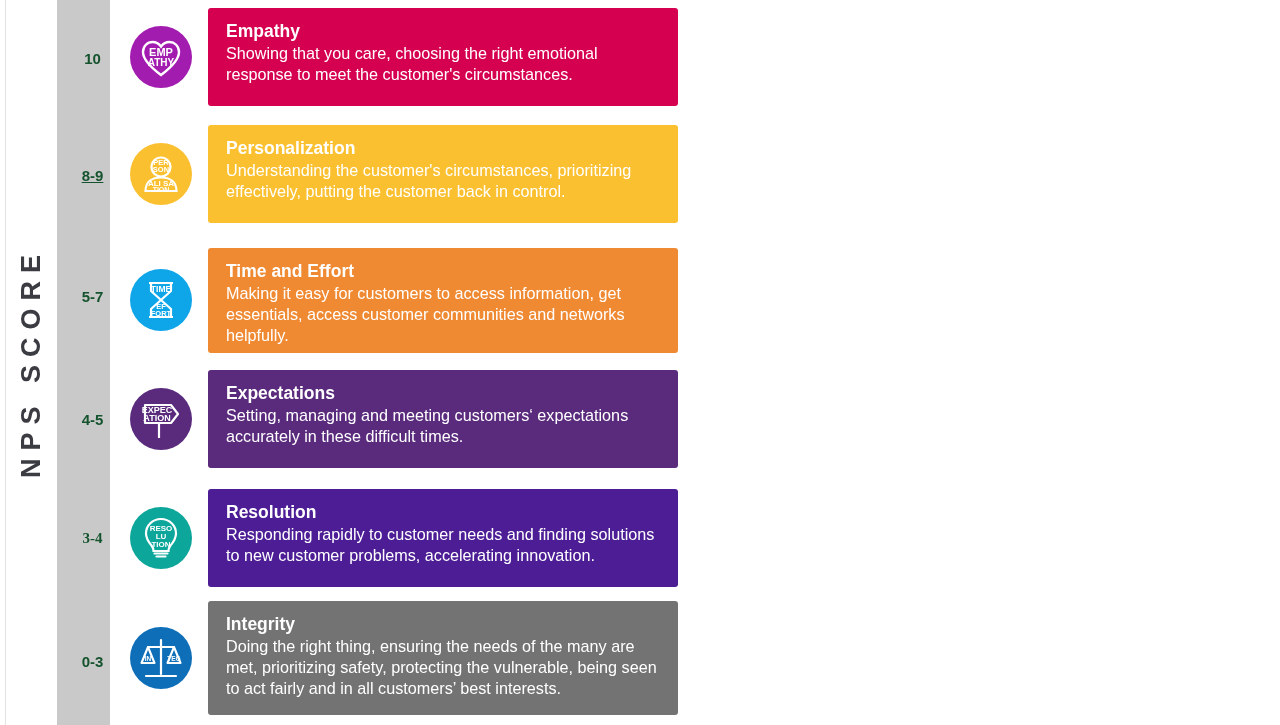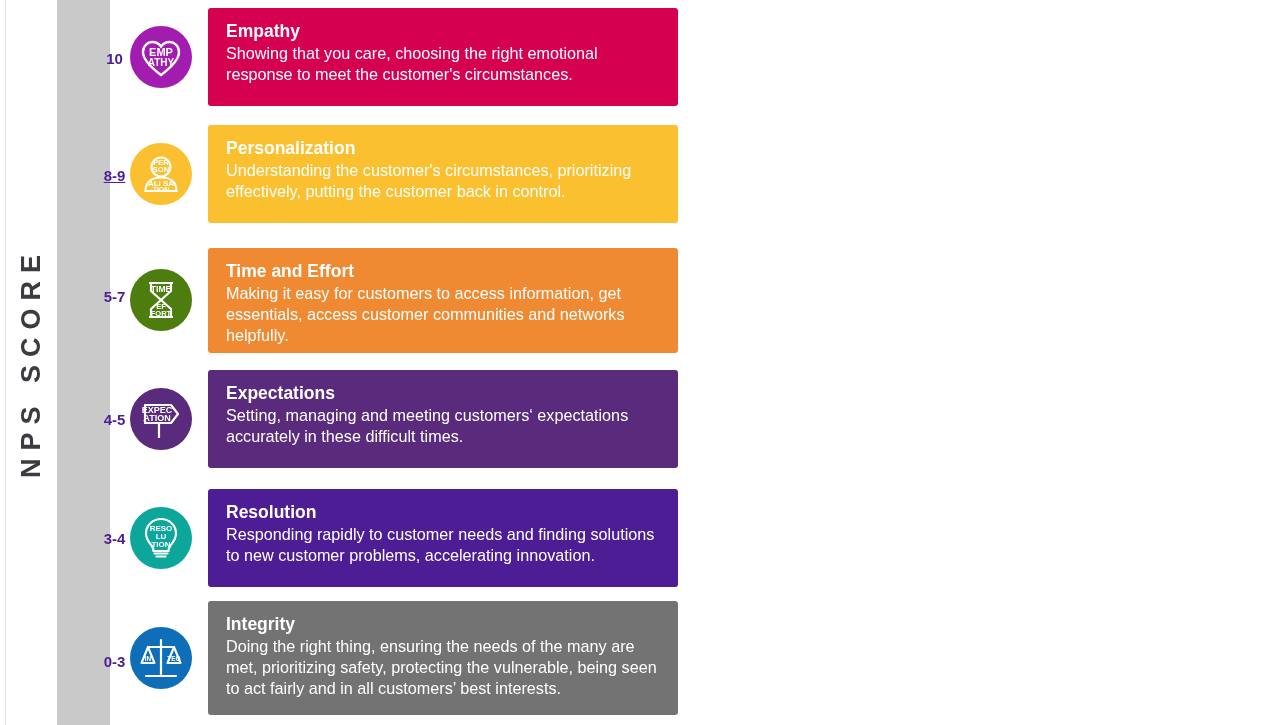--- a/index.html
+++ b/index.html
@@ -63,23 +63,22 @@
 
   .score-cell {
     position: absolute;
     left: 0;
     width: 71px;
     display: flex;
     align-items: center;
     justify-content: center;
     font-size: 15px;
     font-weight: bold;
-    color: #4c1d95;
+    color: #14532d;
     letter-spacing: 0px;
-    margin-left: 22px;
   }
 
   
   .row {
     position: absolute;
     left: 0;
     width: 1280px;
   }
 
   .badge {
@@ -127,21 +126,21 @@
 
   <div class="axis-label-wrap">
     <div class="axis-label">NPS SCORE</div>
   </div>
 
   <div class="score-column">
     <div class="score-cell" style="top:0px;height:116px;">10</div>
     <div class="score-cell" style="top:116px;height:118px;text-decoration:underline;">8-9</div>
     <div class="score-cell" style="top:234px;height:124px;">5-7</div>
     <div class="score-cell" style="top:358px;height:122px;">4-5</div>
-    <div class="score-cell" style="top:480px;height:117px;">3-4</div>
+    <div class="score-cell" style="top:480px;height:117px;font-family:Liberation Serif, serif;">3-4</div>
     <div class="score-cell" style="top:597px;height:128px;">0-3</div>
   </div>
 
   <div class="row">
     <div class="badge" style="top:26px;background:#a21caf;">
       <svg width="48" height="48" viewBox="0 0 48 48" aria-hidden="true">
         <path d="M24 42 C12 33 6 26 6 19 C6 13 10.5 9 15.5 9 C19 9 22 10.8 24 13.6 C26 10.8 29 9 32.5 9 C37.5 9 42 13 42 19 C42 26 36 33 24 42 Z" fill="none" stroke="#ffffff" stroke-width="2.4"></path>
         <text x="24" y="22.5" font-family="Liberation Sans, sans-serif" font-size="11" font-weight="bold" fill="#ffffff" text-anchor="middle">EMP</text>
         <text x="24" y="32.5" font-family="Liberation Sans, sans-serif" font-size="10" font-weight="bold" fill="#ffffff" text-anchor="middle">ATHY</text>
       </svg>
@@ -163,21 +162,21 @@
         <text x="24" y="42" font-family="Liberation Sans, sans-serif" font-size="7" font-weight="bold" fill="#ffffff" text-anchor="middle">TION</text>
       </svg>
     </div>
     <div class="card" style="top:125px;height:98px;background:#fbc02f;">
       <div class="card-title">Personalization</div>
       <div class="card-desc">Understanding the customer's circumstances, prioritizing effectively, putting the customer back in control.</div>
     </div>
   </div>
 
   <div class="row">
-    <div class="badge" style="top:269px;background:#4d7c0f;">
+    <div class="badge" style="top:269px;background:#0ea5e9;">
       <svg width="48" height="48" viewBox="0 0 48 48" aria-hidden="true">
         <path d="M12 7 H36 M12 41 H36 M14 7 L14 15 L24 24 L34 15 L34 7 M14 41 L14 33 L24 24 L34 33 L34 41" fill="none" stroke="#ffffff" stroke-width="2.2" stroke-linejoin="round"></path>
         <text x="24" y="16" font-family="Liberation Sans, sans-serif" font-size="8.5" font-weight="bold" fill="#ffffff" text-anchor="middle">TIME</text>
         <text x="24" y="33" font-family="Liberation Sans, sans-serif" font-size="7.5" font-weight="bold" fill="#ffffff" text-anchor="middle">EF</text>
         <text x="24" y="40" font-family="Liberation Sans, sans-serif" font-size="7.5" font-weight="bold" fill="#ffffff" text-anchor="middle">FORT</text>
       </svg>
     </div>
     <div class="card" style="top:248px;height:105px;background:#ef8a33;">
       <div class="card-title">Time and Effort</div>
       <div class="card-desc">Making it easy for customers to access information, get essentials, access customer communities and networks helpfully.</div>

